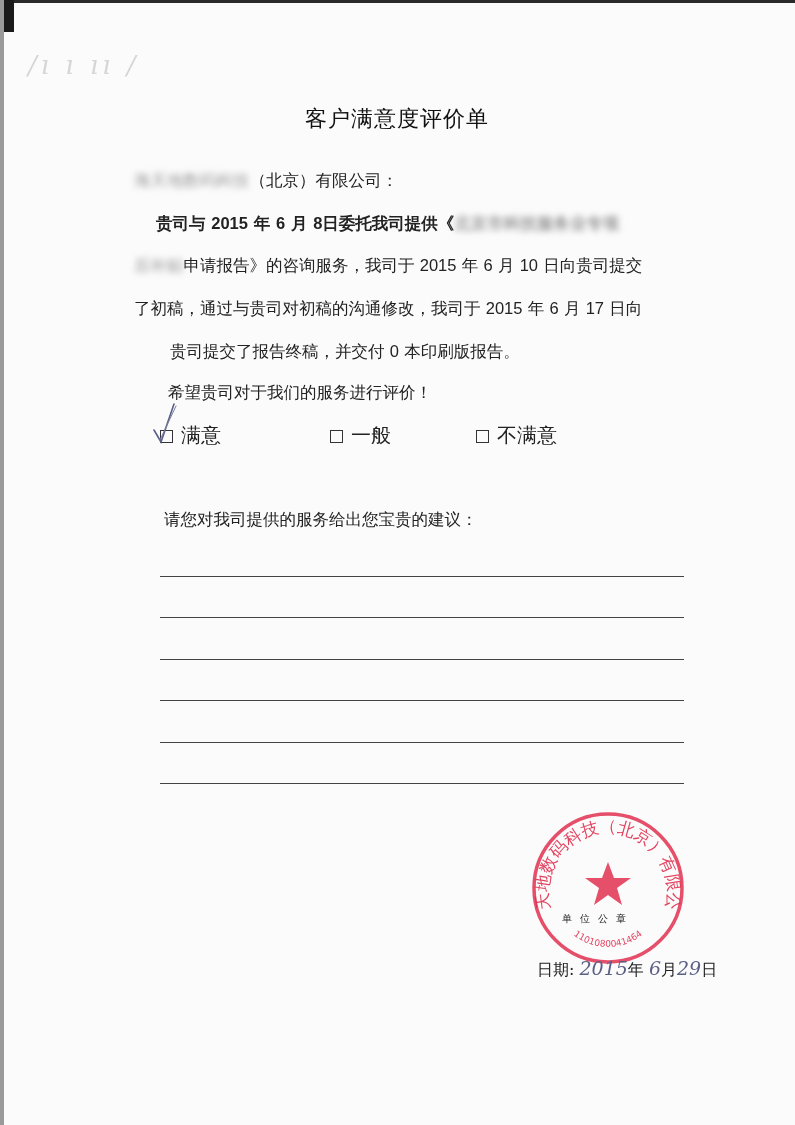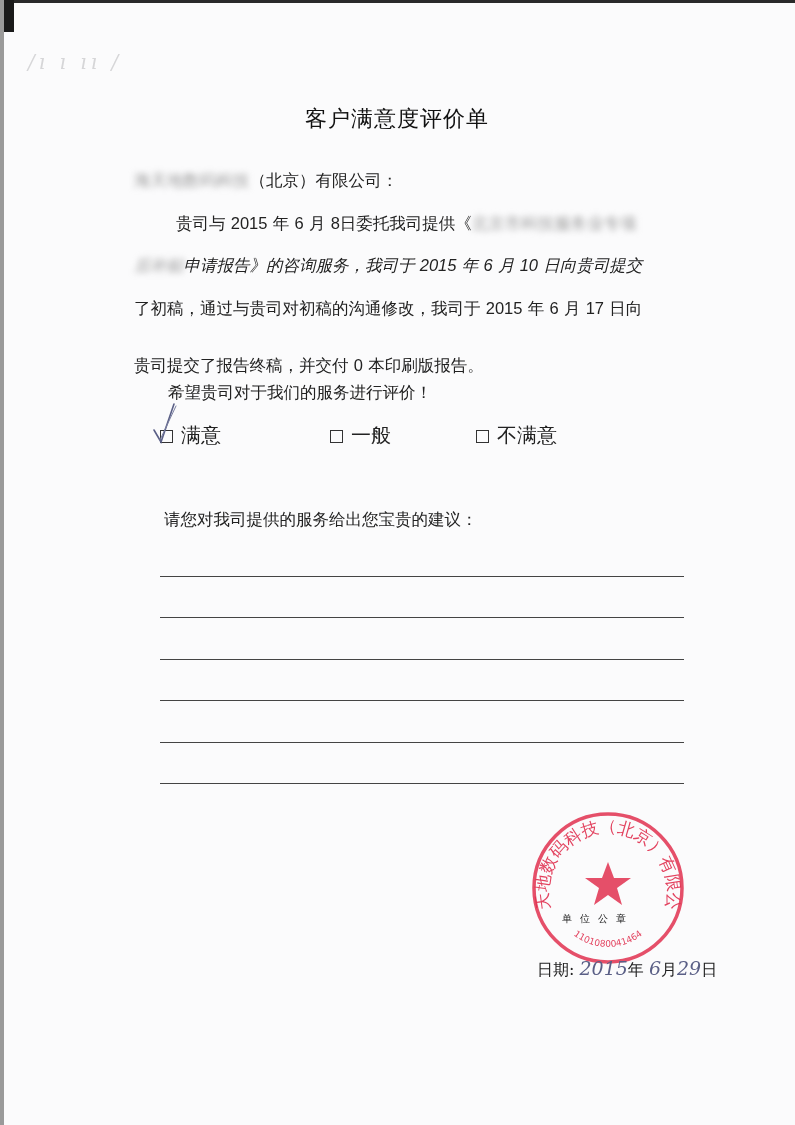--- a/index.html
+++ b/index.html
@@ -5,21 +5,21 @@
   html, body { margin: 0; padding: 0; }
   body {
     width: 795px; height: 1125px; position: relative; overflow: hidden;
     background: #fbfbfc;
     font-family: "DejaVu Serif", "Liberation Serif", serif;
     color: #222;
   }
   .edge-left { position: absolute; left: 0; top: 0; width: 4px; height: 1125px; background: #9a9a9a; }
   .edge-top { position: absolute; left: 0; top: 0; width: 14px; height: 32px; background: #1a1a1a; }
   .edge-top2 { position: absolute; left: 0; top: 0; width: 795px; height: 3px; background: #2a2a2a; }
-  .faint-mark { position: absolute; left: 28px; top: 50px; color: #d6d6d8; font-size: 20px; font-style: italic; letter-spacing: 4px; }
+  .faint-mark { position: absolute; left: 28px; top: 50px; color: #d6d6d8; font-size: 26px; font-style: italic; letter-spacing: 4px; }
   .title {
     position: absolute; left: 0; width: 794px; top: 104px; text-align: center;
     font-size: 22px; font-weight: normal; letter-spacing: 1px; color: #111;
   }
   .para { position: absolute; left: 134px; font-size: 16.5px; color: #222; white-space: nowrap; }
   .blur { filter: blur(3px); color: #999; }
   .num { font-family: "Liberation Sans", sans-serif; }
   .options { position: absolute; top: 422px; left: 160px; width: 440px; height: 26px; font-size: 20px; }
   .opt { position: absolute; top: 0; white-space: nowrap; }
   .box { display: inline-block; width: 11px; height: 11px; border: 1px solid #333; margin-right: 8px; vertical-align: -1px; }
@@ -37,50 +37,50 @@
 <div class="edge-top"></div>
 <div class="edge-left"></div>
 <div class="faint-mark">/ı ı ıı /</div>
 
 <div class="title">客户满意度评价单</div>
 
 <div class="para" style="top:170px;">
   <span class="blur">海天地数码科技</span><span>（北京）有限公司：</span>
 </div>
 
-<div class="para" style="top:213px; left:176px;">
+<div class="para" style="top:213px; left:156px;font-weight:bold;">
   <span>贵司与</span>
   <span class="num">2015</span>
   <span>年</span>
   <span class="num">6</span>
   <span>月</span>
   <span class="num">8</span><span>日委托我司提供《</span><span class="blur">北京市科技服务业专项</span>
 </div>
 
-<div class="para" style="top:255px;font-style:italic;">
+<div class="para" style="top:255px;">
   <span class="blur">后补贴</span><span>申请报告》的咨询服务，我司于</span>
   <span class="num">2015</span>
   <span>年</span>
   <span class="num">6</span>
   <span>月</span>
   <span class="num">10</span>
   <span>日向贵司提交</span>
 </div>
 
 <div class="para" style="top:298px;">
   <span>了初稿，通过与贵司对初稿的沟通修改，我司于</span>
   <span class="num">2015</span>
   <span>年</span>
   <span class="num">6</span>
   <span>月</span>
   <span class="num">17</span>
   <span>日向</span>
 </div>
 
-<div class="para" style="top:355px;">
+<div class="para" style="top:341px;margin-left:36px;">
   <span>贵司提交了报告终稿，并交付</span>
   <span class="num">0</span>
   <span>本印刷版报告。</span>
 </div>
 
 <div class="para" style="top:382px; left:168px;">希望贵司对于我们的服务进行评价！</div>
 
 <div class="options">
   <div class="opt" style="left:0;">
     <svg class="check-svg" width="40" height="42" viewBox="0 0 40 42">

